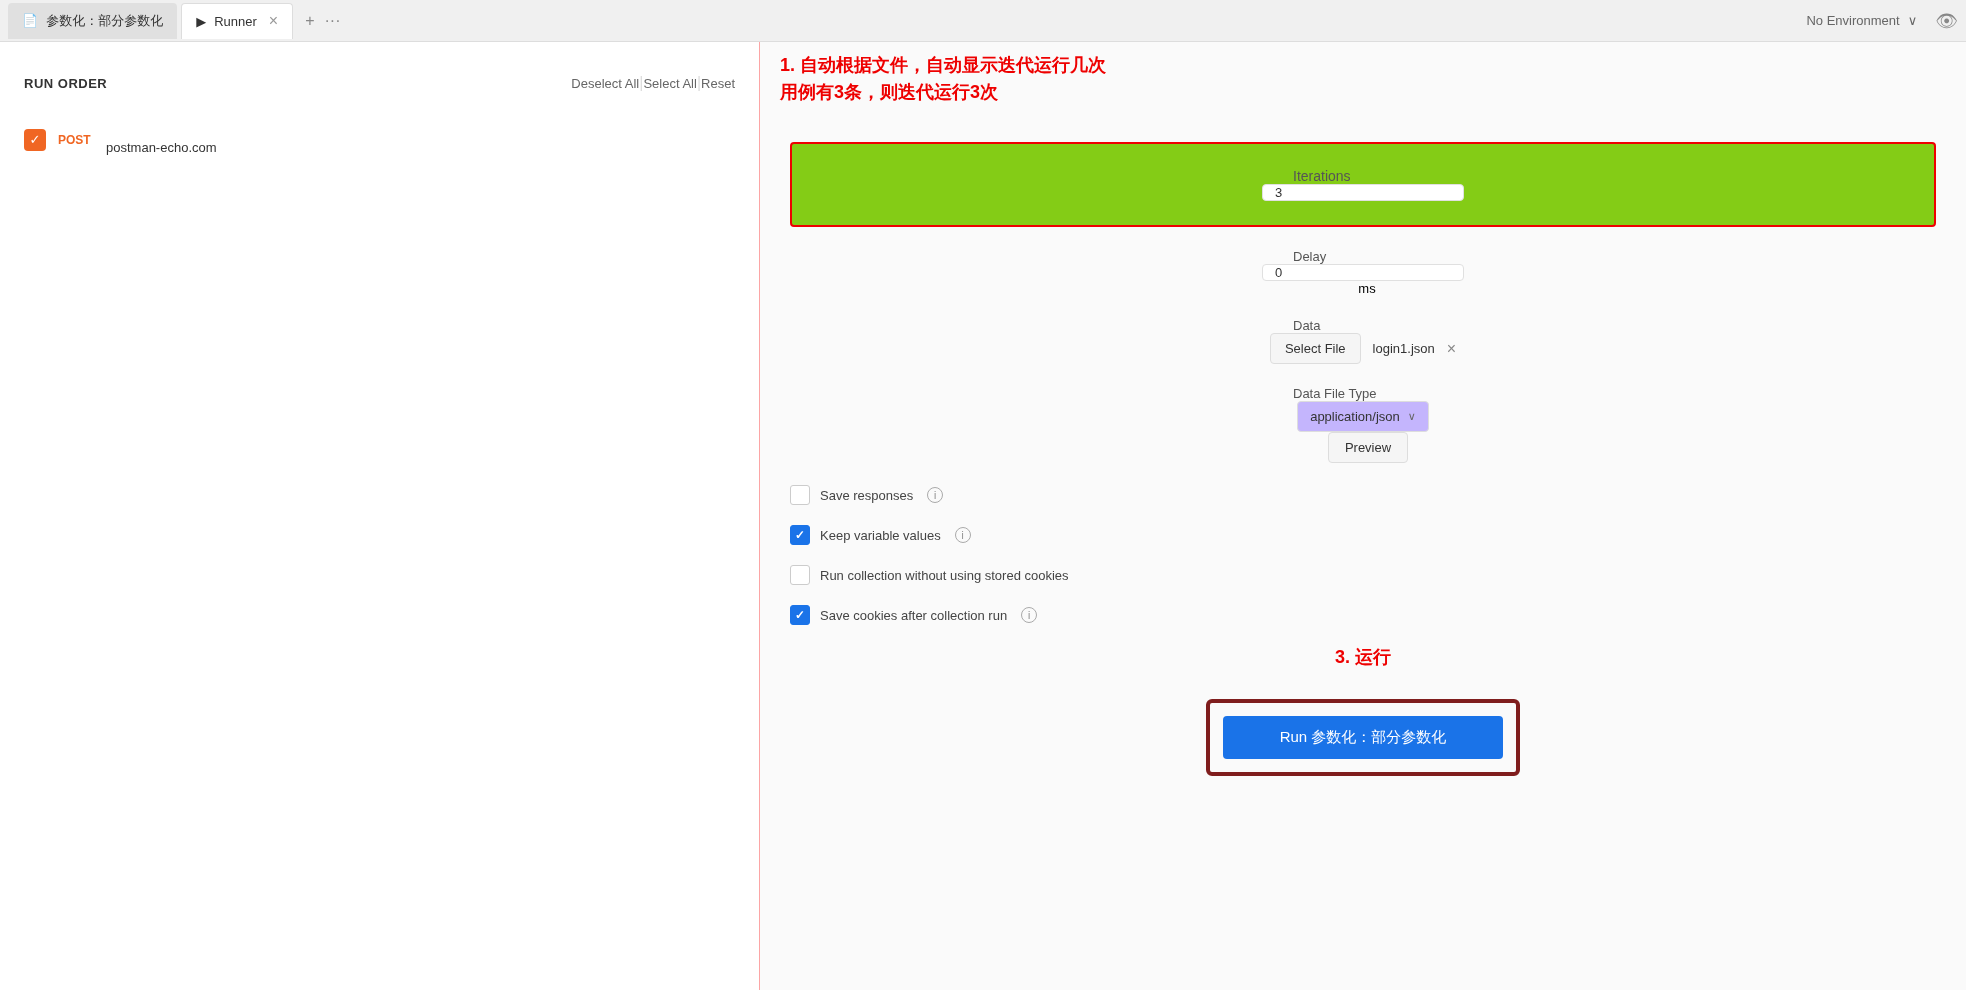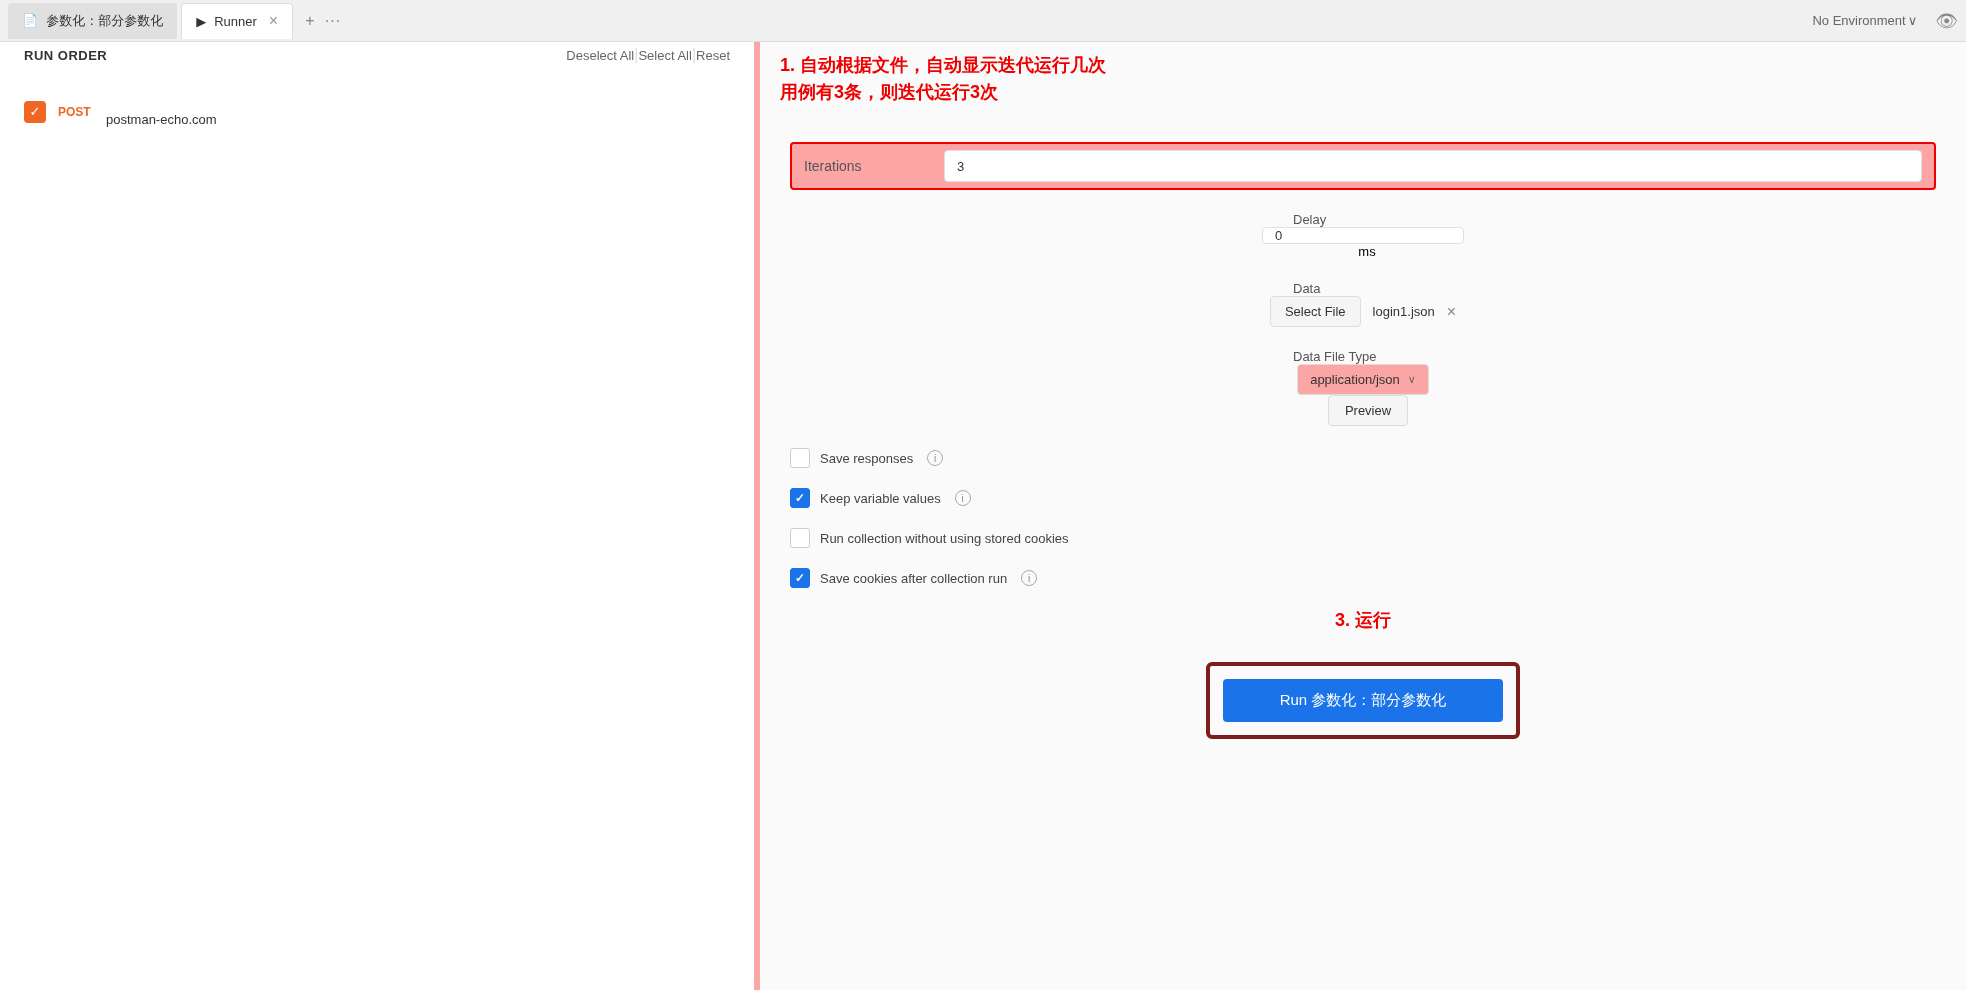--- a/index.html
+++ b/index.html
@@ -32,38 +32,38 @@
       border-bottom: none;
     }
     .tab-close { font-size: 16px; color: #999; cursor: pointer; margin-left: 4px; }
     .tab-actions { display: flex; align-items: center; gap: 10px; margin-left: 8px; color: #888; font-size: 16px; cursor: pointer; }
 
     
     .env-selector {
       margin-left: auto;
       display: flex;
       align-items: center;
-      gap: 2px;
+      gap: 8px;
       font-size: 13px;
       color: #666;
       cursor: pointer;
     }
     .eye-icon { font-size: 18px; margin-left: 14px; color: #888; cursor: pointer; }
 
     
     .main-layout {
       display: flex;
       height: calc(990px - 42px);
     }
 
     
     .left-panel {
       flex: 0 0 760px;
-      border-right: 6px solid #fca5a5;
-      padding: 4px 24px;
+      border-right: 1px solid #fca5a5;
+      padding: 32px 24px;
       overflow-y: auto;
     }
 
     
     .run-order-header {
       display: flex;
       align-items: center;
       margin-bottom: 20px;
     }
     .run-order-title {
@@ -180,25 +180,26 @@
     .input-suffix {
       font-size: 13px;
       color: #000000;
       margin-left: 8px;
     }
 
     
     .iterations-row {
       border: 2px solid #e00;
       border-radius: 4px;
-      padding: 6px 12px;
+      padding: 24px 12px;
       display: flex;
       align-items: center;
       margin-bottom: 22px;
-      background: #fca5a5;
+      background: #84cc16;
+      flex-direction: column;
     }
     .iterations-label {
       font-size: 14px;
       color: #555;
       min-width: 140px;
     }
     .iterations-input {
       flex: 1;
       height: 32px;
       border: 1px solid #e0e0e0;
@@ -229,21 +230,21 @@
       cursor: pointer;
       margin-left: 4px;
       background: none;
       border: none;
     }
     .select-dropdown {
       display: flex;
       align-items: center;
       gap: 8px;
       padding: 7px 12px;
-      background: #fca5a5;
+      background: #c4b5fd;
       border: 1px solid #ddd;
       border-radius: 4px;
       font-size: 13px;
       color: #333;
       cursor: pointer;
     }
     .dropdown-arrow { font-size: 11px; color: #666; }
     .preview-btn {
       padding: 7px 16px;
       background: #f5f5f5;

